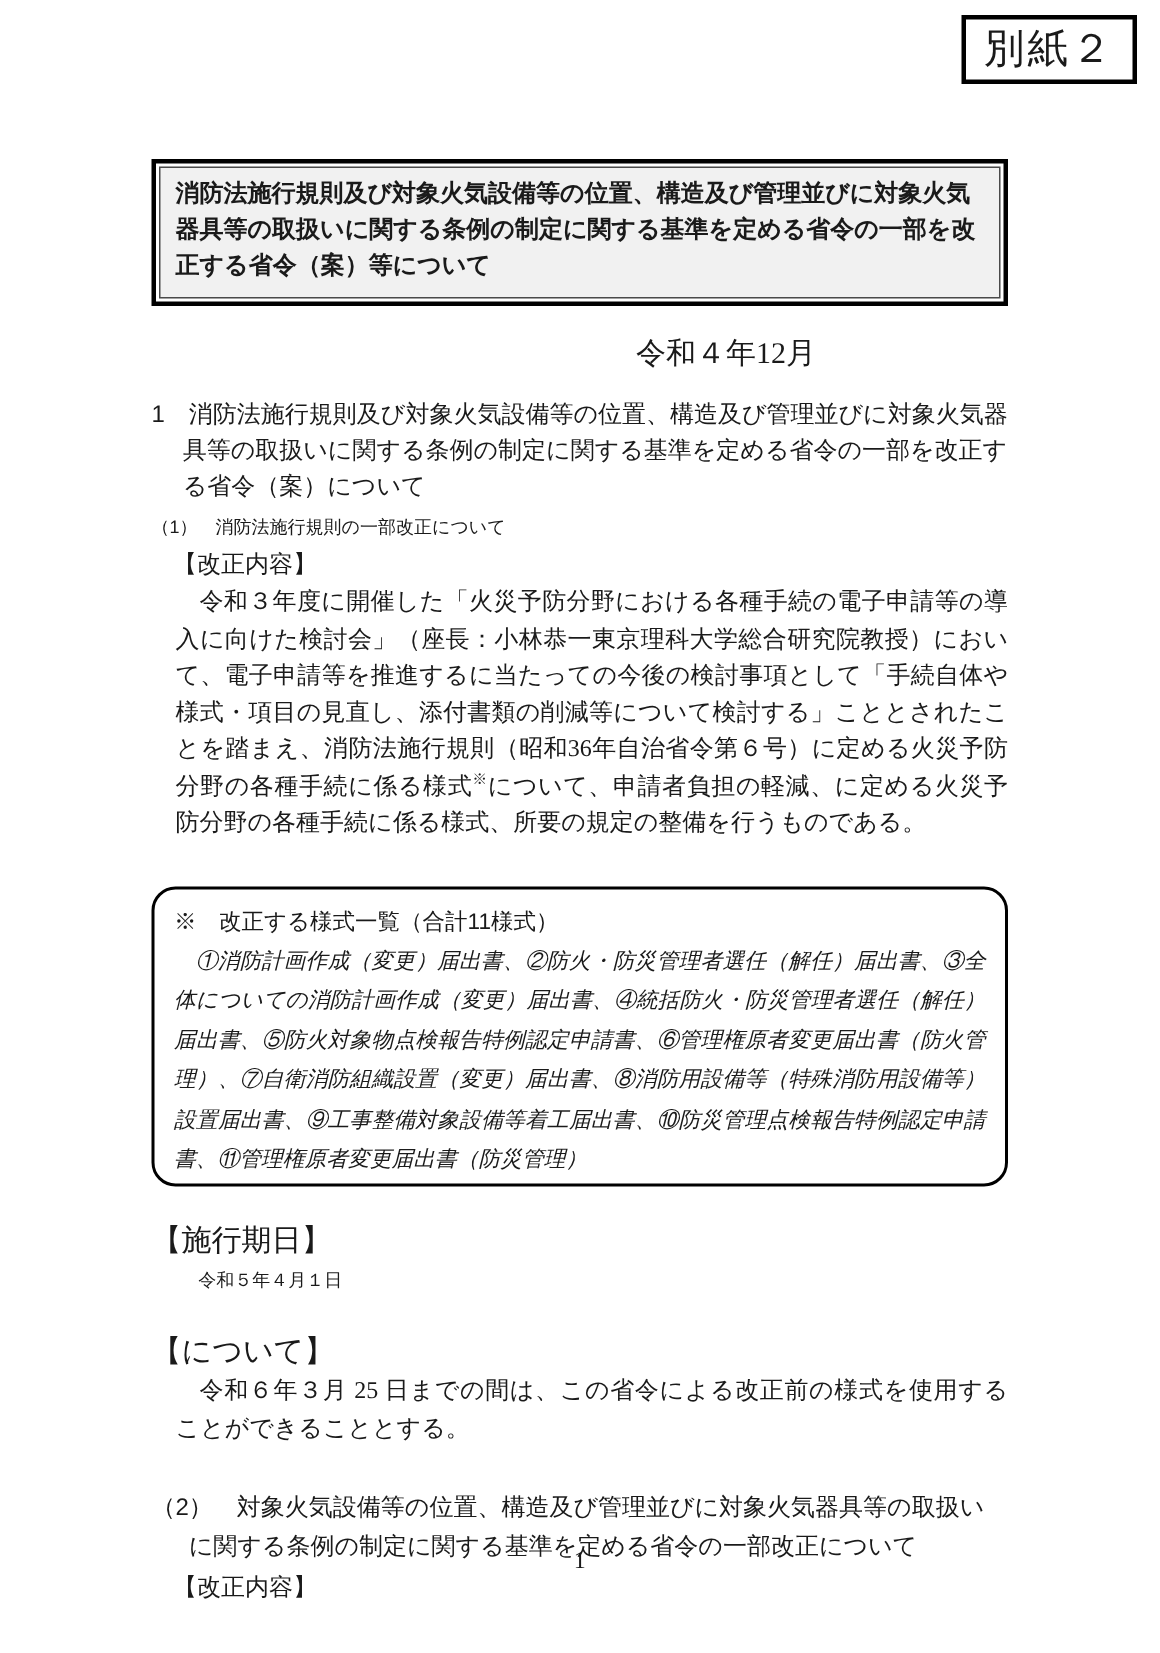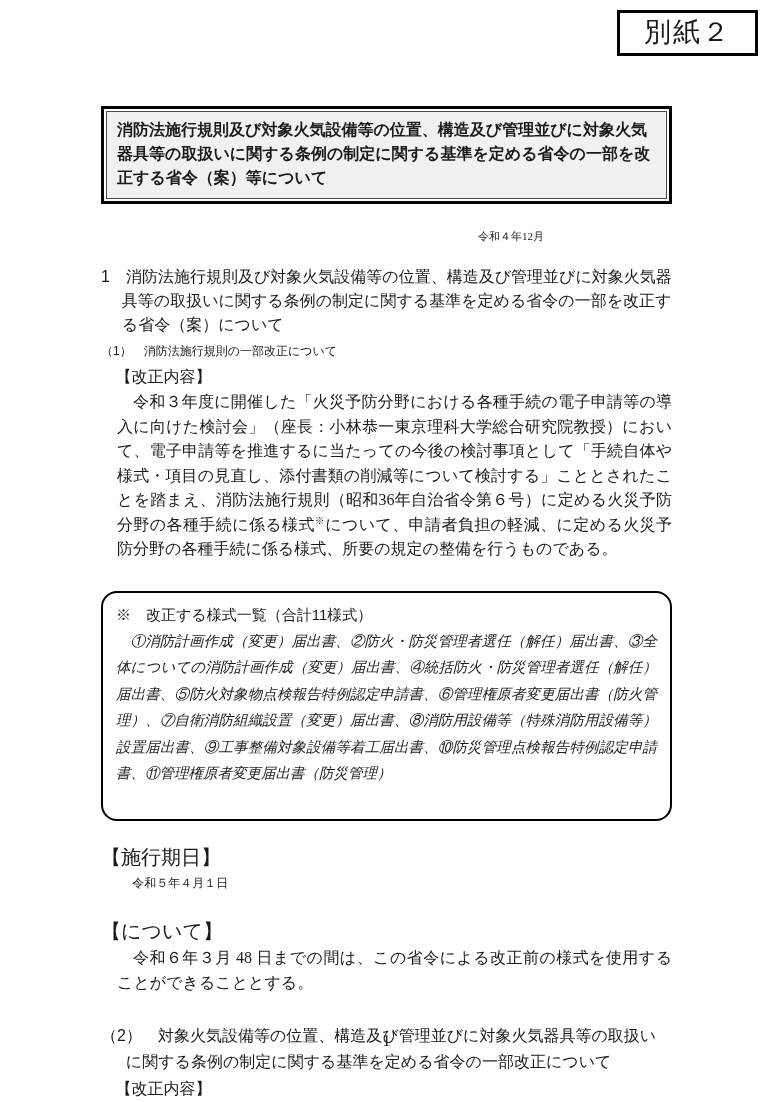--- a/index.html
+++ b/index.html
@@ -17,21 +17,21 @@
   }
   .gothic { font-family: "Liberation Sans", sans-serif; }
   .mincho { font-family: "Liberation Serif", serif; }
 
   
   .attachment-box {
     position: absolute;
     top: 10px;
     right: 15px;
     border: 3px solid #000;
-    padding: 1px 24px 3px;
+    padding: 1px 12px 3px;
     font-size: 27px;
     letter-spacing: 2px;
     font-family: "Liberation Sans", sans-serif;
   }
 
   .content {
     position: absolute;
     top: 0;
     left: 101px;
     width: 571px;
@@ -50,21 +50,21 @@
     padding: 6px 10px 8px;
     font-weight: bold;
     font-size: 16px;
     line-height: 24px;
   }
 
   .date-block {
     margin-top: 18px;
     text-align: right;
     padding-right: 128px;
-    font-size: 11px;
+    font-size: 20px;
     line-height: 29px;
   }
 
   .section1-heading {
     margin-top: 14px;
     font-size: 16px;
     line-height: 24px;
     padding-left: 1.3em;
     text-indent: -1.3em;
   }
@@ -93,21 +93,21 @@
     font-size: 0.62em;
     vertical-align: super;
     line-height: 0;
   }
 
   
   .forms-box {
     margin-top: 29px;
     border: 2px solid #000;
     border-radius: 16px;
-    padding: 9px 13px 32px;
+    padding: 9px 13px 2px;
   }
   .forms-box-heading {
     font-size: 15px;
     line-height: 26px;
   }
   .forms-box-list {
     font-size: 14.5px;
     line-height: 26.5px;
     text-indent: 1em;
     text-align: justify;
@@ -183,21 +183,21 @@
 
   <div class="forms-box">
     <div class="forms-box-heading gothic">※　改正する様式一覧（合計11様式）</div>
     <div class="forms-box-list mincho">①消防計画作成（変更）届出書、②防火・防災管理者選任（解任）届出書、③全体についての消防計画作成（変更）届出書、④統括防火・防災管理者選任（解任）届出書、⑤防火対象物点検報告特例認定申請書、⑥管理権原者変更届出書（防火管理）、⑦自衛消防組織設置（変更）届出書、⑧消防用設備等（特殊消防用設備等）設置届出書、⑨工事整備対象設備等着工届出書、⑩防災管理点検報告特例認定申請書、⑪管理権原者変更届出書（防災管理）</div>
   </div>
 
   <div class="label-heading gothic">【施行期日】</div>
   <div class="indent-line mincho">令和５年４月１日</div>
 
   <div class="label-heading gothic">【について】</div>
-  <div class="transitional-paragraph mincho">令和６年３月 48 日までの間は、この省令による改正前の様式を使用することができることとする。</div>
+  <div class="transitional-paragraph mincho">令和６年３月 25 日までの間は、この省令による改正前の様式を使用することができることとする。</div>
 
   <div class="section2-heading gothic">
     <span>（2）　</span><span>対象火気設備等の位置、構造及び管理並びに対象火気器具等の取扱いに関する条例の制定に関する基準を定める省令の一部改正について</span>
   </div>
 
   <div class="bracket-heading gothic">【改正内容】</div>
 
 </div>
 
 <div class="page-number mincho">1</div>

